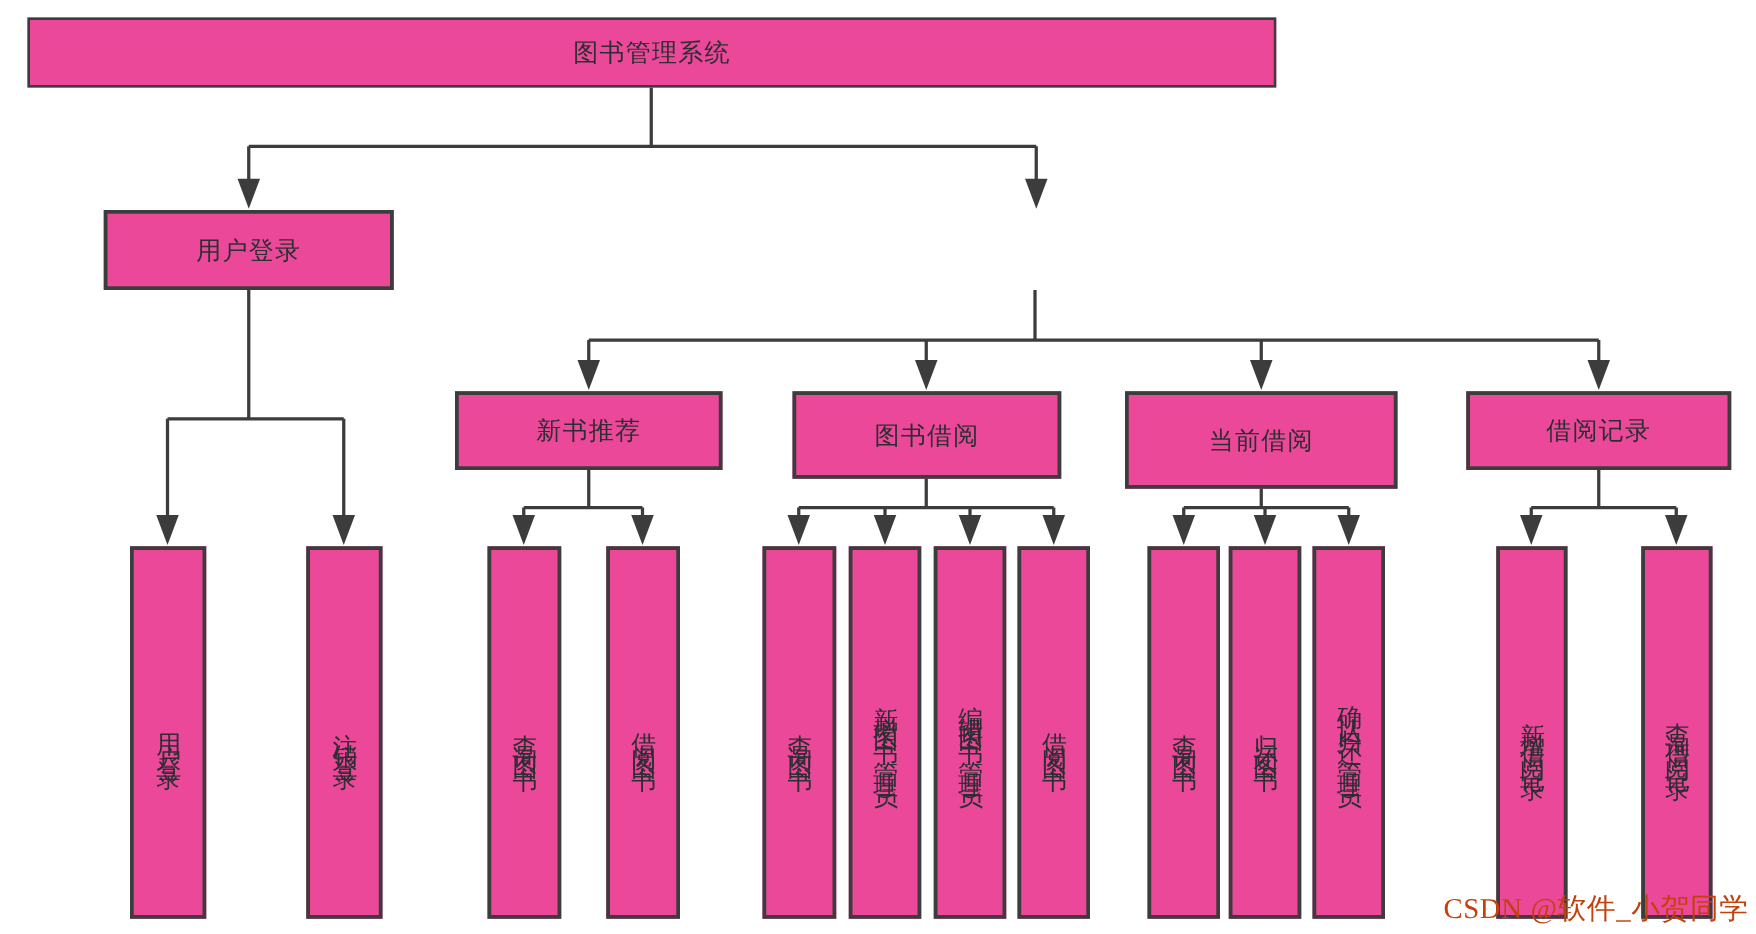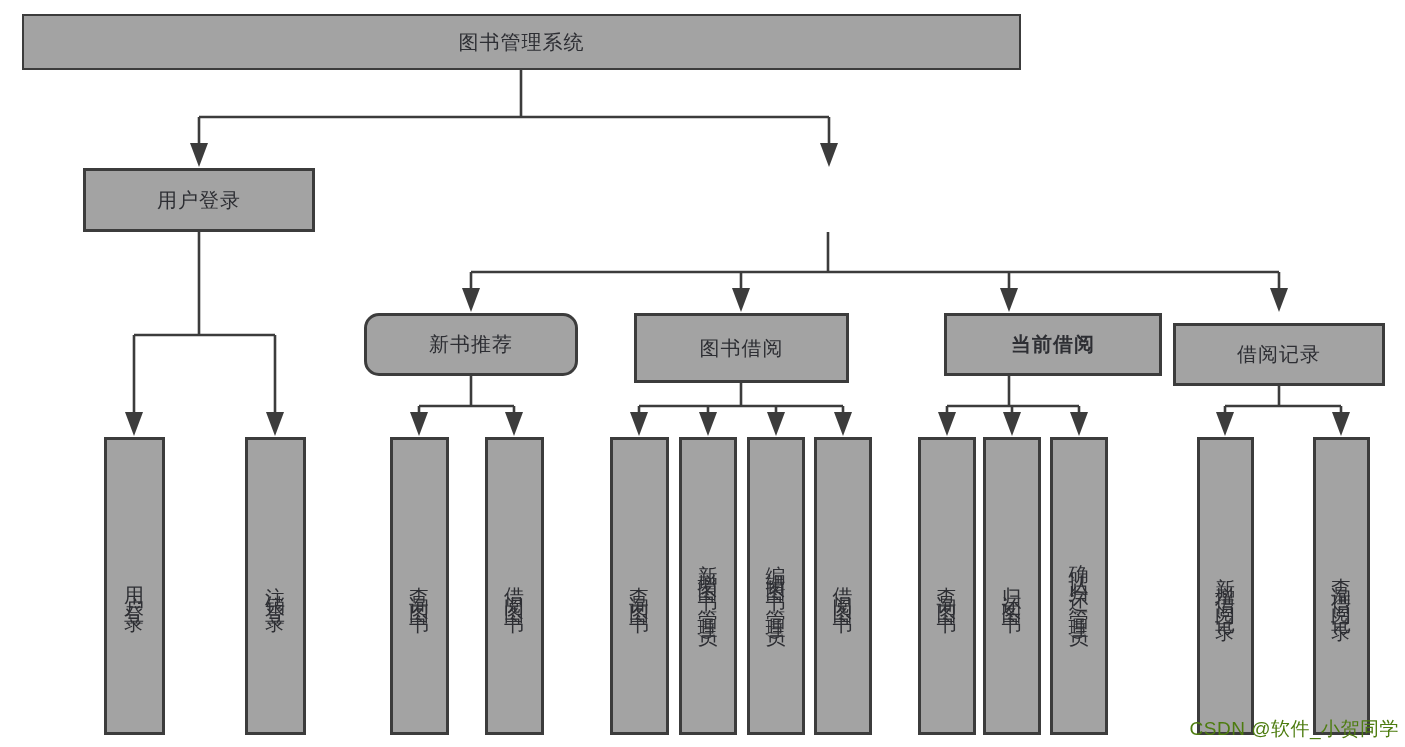--- a/index.html
+++ b/index.html
@@ -8,43 +8,44 @@
     width:1405px;height:747px;
     background:#ffffff;
     font-family:"Liberation Sans","DejaVu Sans",sans-serif;
     overflow:hidden;
   }
   svg.wires{position:absolute;left:0;top:0;z-index:1;}
   .box{
     position:absolute;
     box-sizing:border-box;
     border:3px solid #3c3c3c;
-    background:#a3a3a3;
+    background:#ec4899;
     color:#2d2e33;
     display:flex;align-items:center;justify-content:center;
     z-index:2;
     font-size:20px;
     letter-spacing:1px;
     text-align:center;
   }
   .box.root{border-width:2px;}
   .vbox{
     writing-mode:vertical-lr;
     letter-spacing:9px;
     line-height:1;
     padding-top:6px;
   }
   .watermark{
     position:absolute;
     right:6px;bottom:5px;
-    color:#4d7c0f;
-    font-size:19px;
+    color:#c2410c;
+    font-size:23px;
     letter-spacing:0.5px;
     z-index:3;
     white-space:nowrap;
+    font-family:Liberation Serif, serif;
   }
 </style>
 </head>
 <body>
 
 <div class="canvas">
 
   <svg class="wires" width="1405" height="747" viewBox="0 0 1405 747" fill="none" stroke="#3c3c3c" stroke-width="2.6">
 
     <g>
@@ -92,24 +93,24 @@
       <path d="M1279 376 V406 M1225 406 H1341 M1225 406 V418 M1341 406 V418"></path>
       <polygon points="1216,412 1234,412 1225,436" fill="#3c3c3c" stroke="none"></polygon>
       <polygon points="1332,412 1350,412 1341,436" fill="#3c3c3c" stroke="none"></polygon>
     </g>
   </svg>
 
   <div class="box root" style="left:22px;top:14px;width:999px;height:56px;">图书管理系统</div>
 
   <div class="box" style="left:83px;top:168px;width:232px;height:64px;">用户登录</div>
 
-  <div class="box" style="left:364px;top:313px;width:214px;height:63px;border-radius:15px;">新书推荐</div>
+  <div class="box" style="left:364px;top:313px;width:214px;height:63px;">新书推荐</div>
   <div class="box" style="left:634px;top:313px;width:215px;height:70px;">图书借阅</div>
-  <div class="box" style="left:944px;top:313px;width:218px;height:63px;font-weight:bold;">当前借阅</div>
-  <div class="box" style="left:1173px;top:323px;width:212px;height:63px;">借阅记录</div>
+  <div class="box" style="left:900px;top:313px;width:218px;height:78px;">当前借阅</div>
+  <div class="box" style="left:1173px;top:313px;width:212px;height:63px;">借阅记录</div>
 
   <div class="box vbox" style="left:104px;top:437px;width:61px;height:298px;">用户登录</div>
   <div class="box vbox" style="left:245px;top:437px;width:61px;height:298px;">注销登录</div>
 
   <div class="box vbox" style="left:390px;top:437px;width:59px;height:298px;">查询图书</div>
   <div class="box vbox" style="left:485px;top:437px;width:59px;height:298px;">借阅图书</div>
 
   <div class="box vbox" style="left:610px;top:437px;width:59px;height:298px;">查询图书</div>
   <div class="box vbox" style="left:679px;top:437px;width:58px;height:298px;">新增图书（管理员）</div>
   <div class="box vbox" style="left:747px;top:437px;width:58px;height:298px;">编辑图书（管理员）</div>

